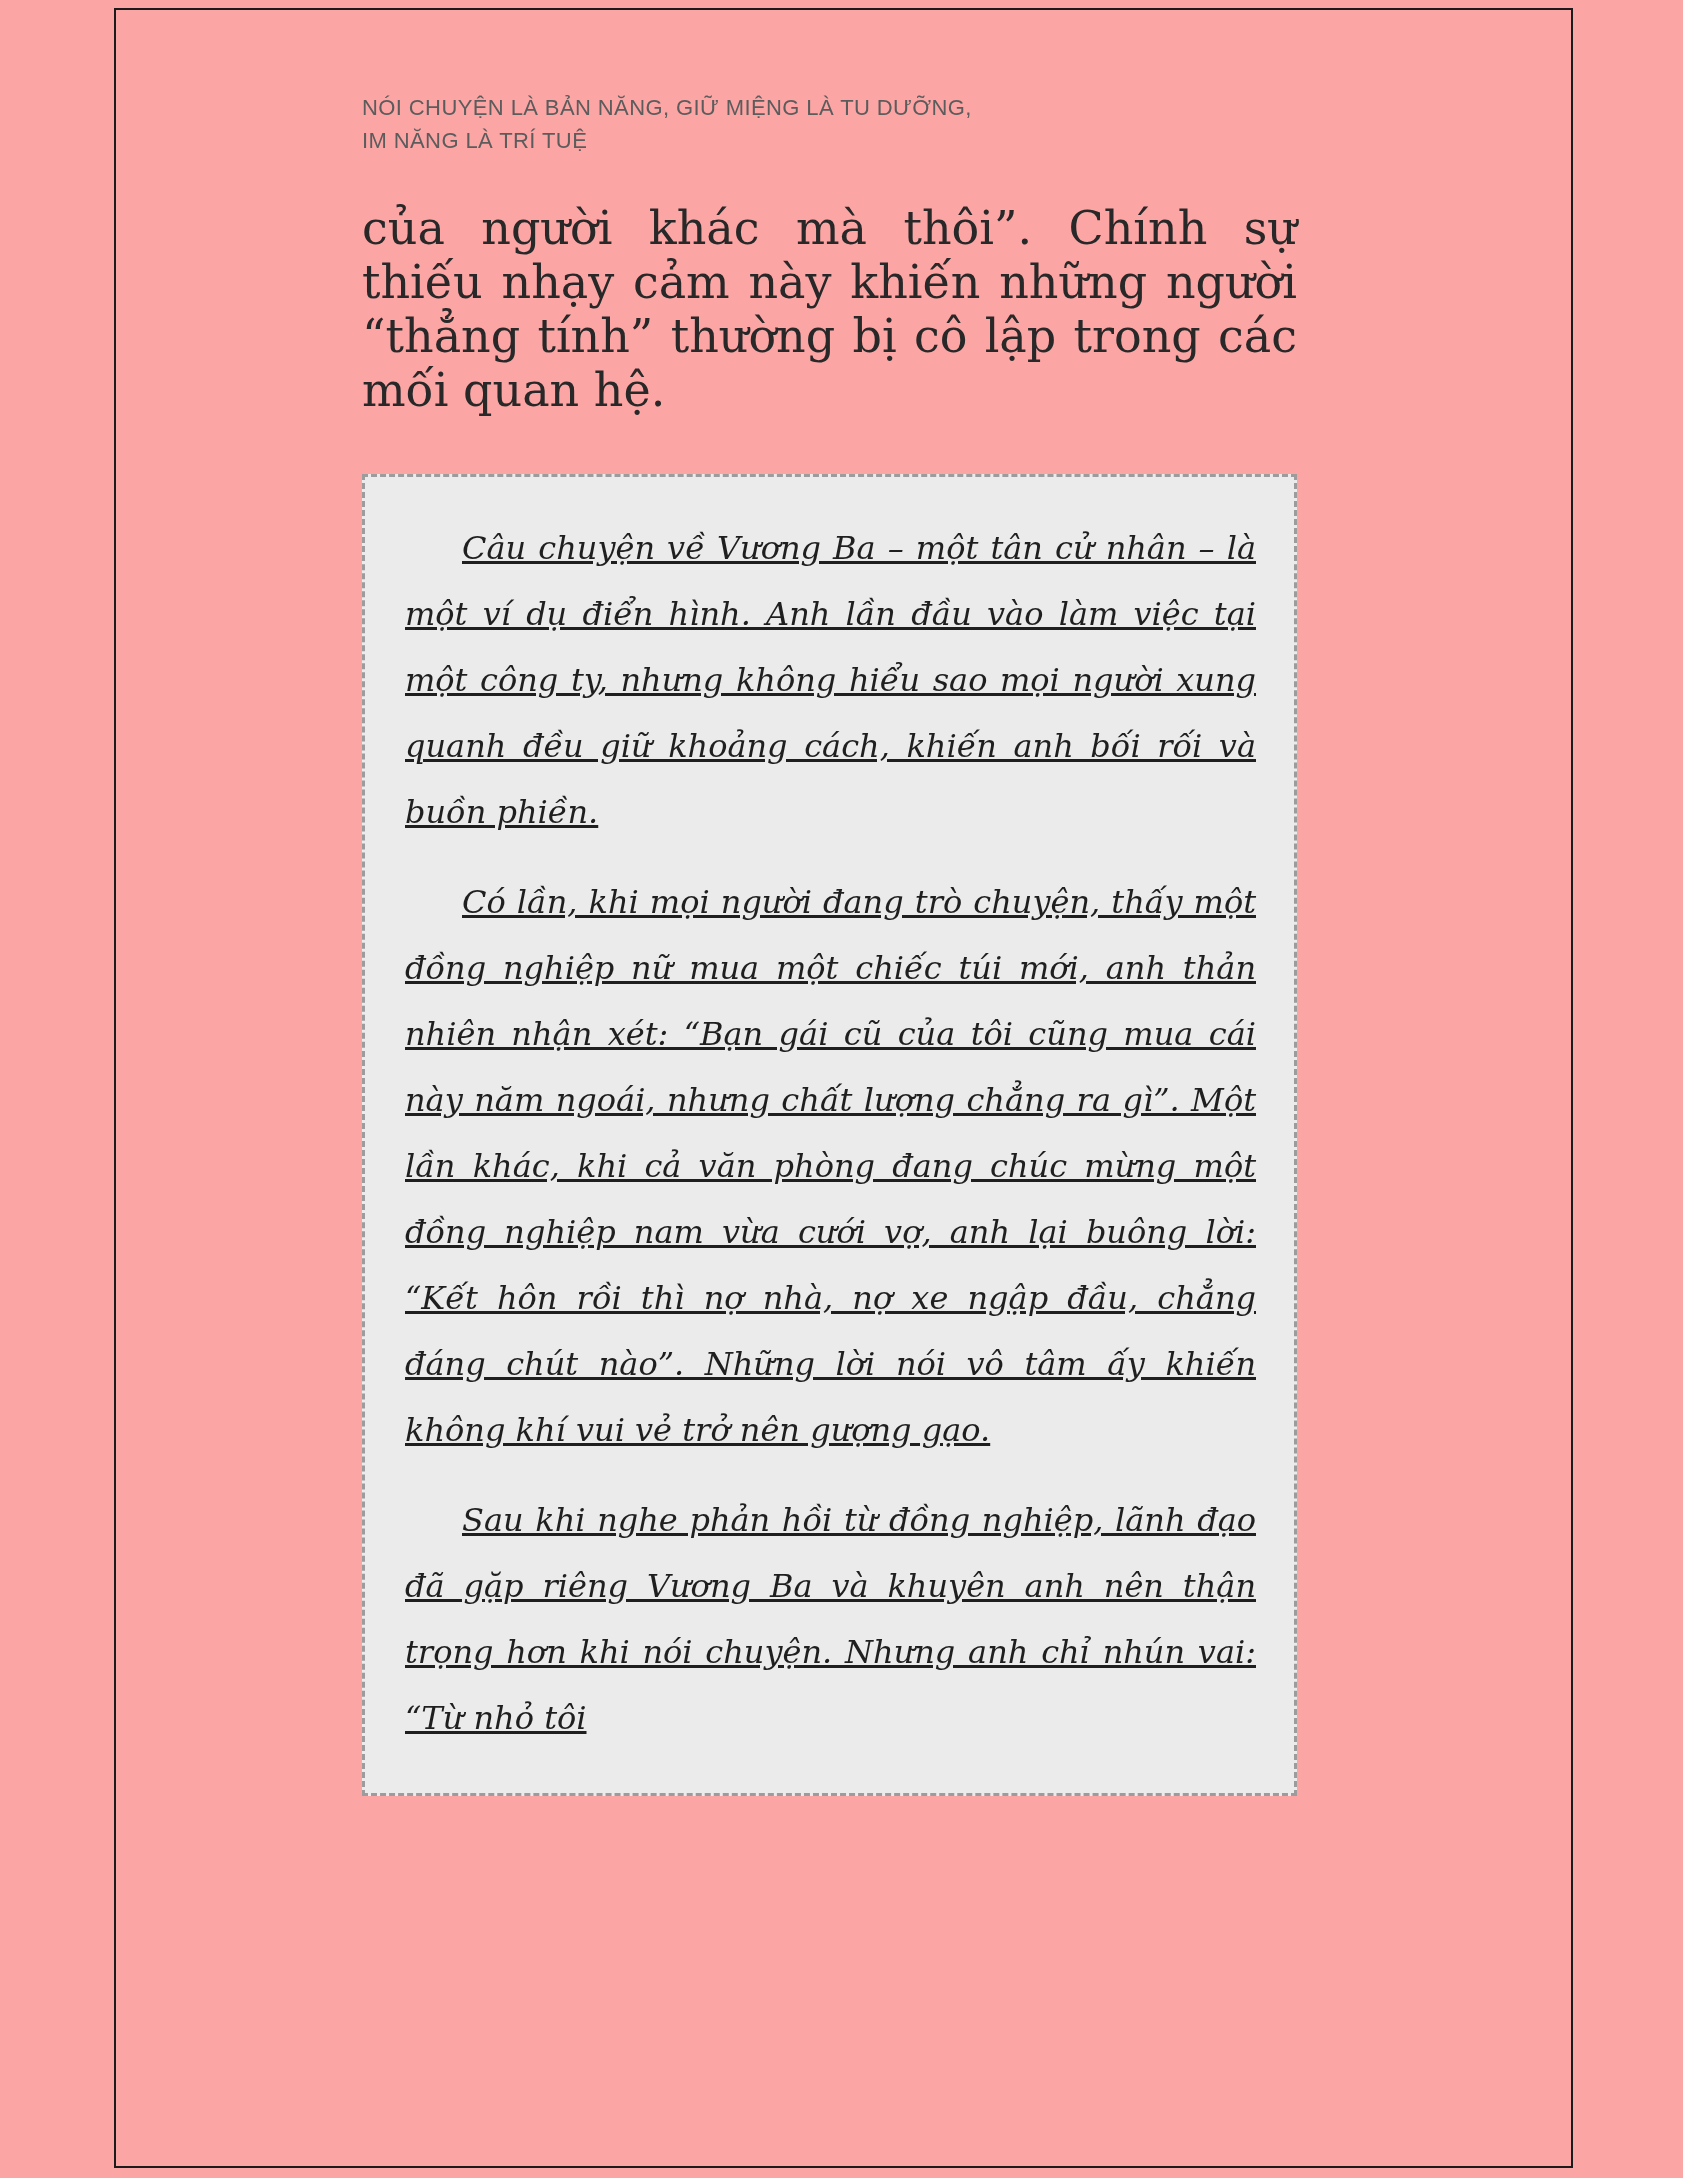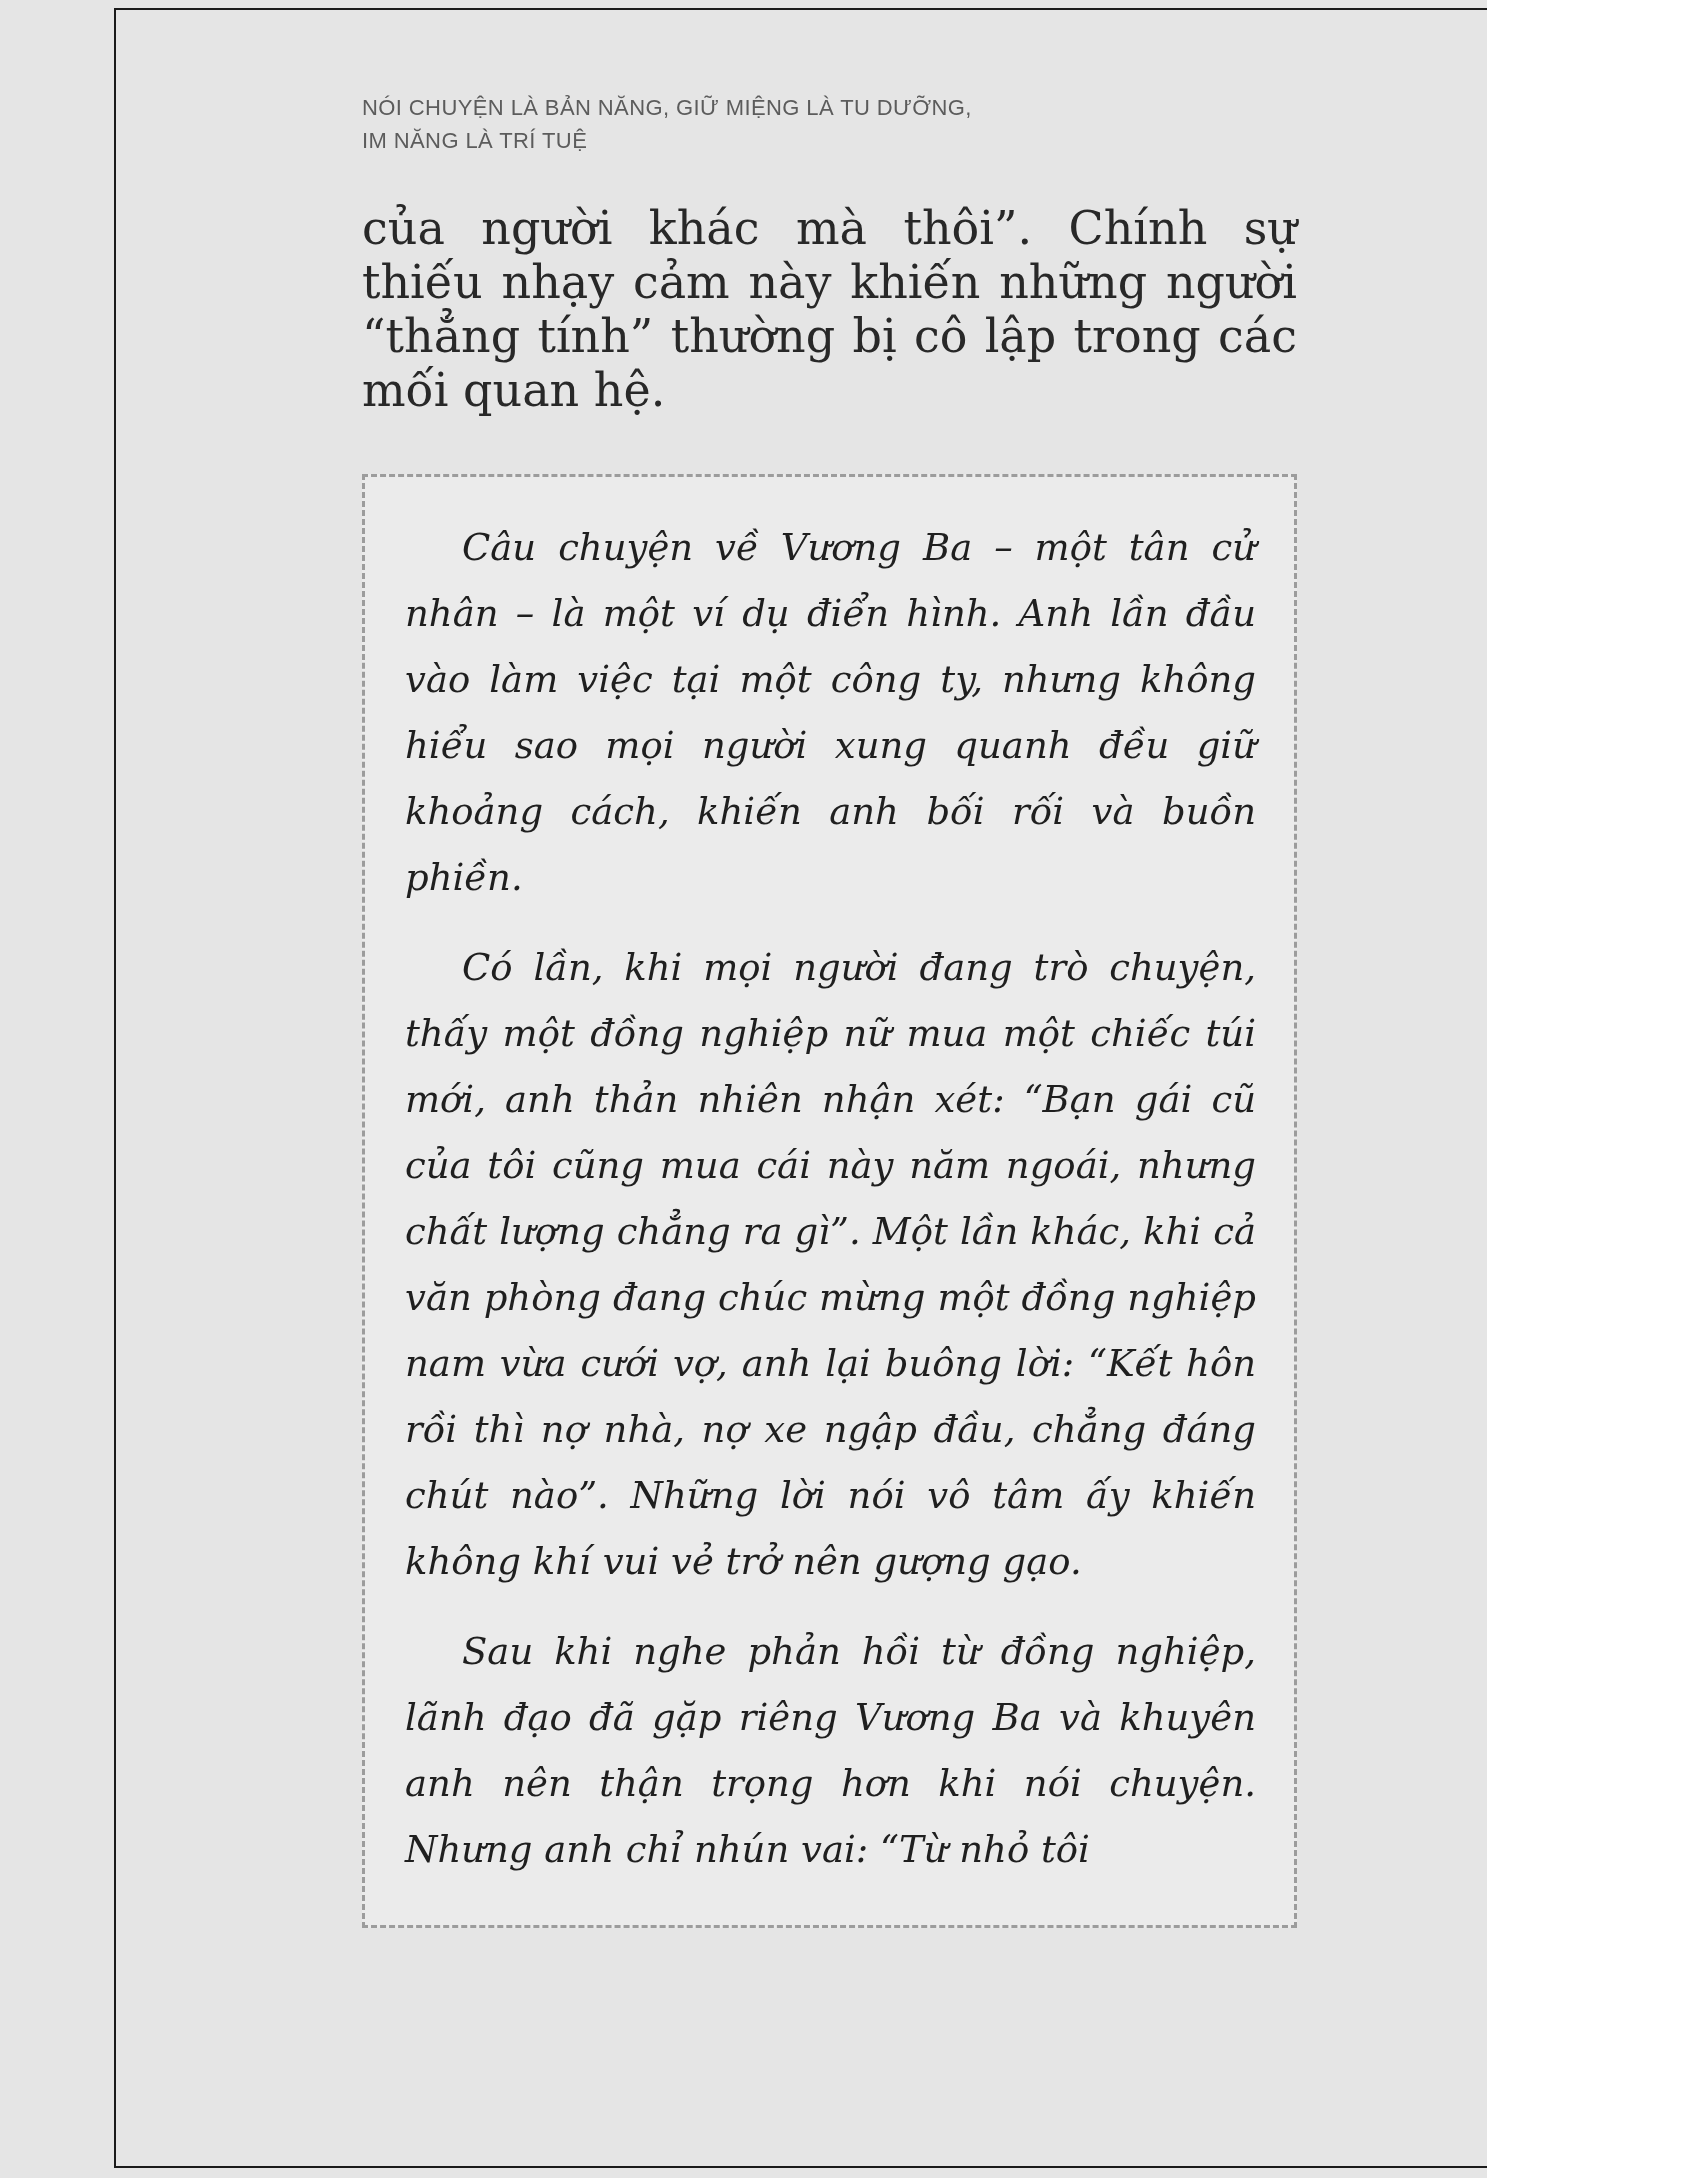--- a/index.html
+++ b/index.html
@@ -2,23 +2,23 @@
 <html><head>
 <meta charset="utf-8">
 <style>
   html, body {
     margin: 0;
     padding: 0;
     background: #ffffff;
   }
   .page {
     position: relative;
-    width: 1487px;
+    width: 1683px;
     height: 2178px;
-    background: #e5e5e5;
+    background: #fca5a5;
     overflow: hidden;
     font-family: "DejaVu Serif", serif;
   }
   .frame {
     position: absolute;
     left: 114px;
     top: 8px;
     width: 1459px;
     height: 2160px;
     border: 2px solid #1b1b1b;
@@ -51,25 +51,26 @@
     margin-top: 57px;
     background: #ebebeb;
     border: 3px dashed #9c9c9c;
     box-sizing: border-box;
     padding: 38px 38px 42px 40px;
   }
   .story-box p {
     margin: 0 0 24px 0;
     font-family: "DejaVu Serif", serif;
     font-style: italic;
-    font-size: 37px;
+    font-size: 32px;
     line-height: 66px;
     color: #1f1f1f;
     text-align: justify;
     text-indent: 57px;
+    text-decoration: underline;
   }
   .story-box p:last-child {
     margin-bottom: 0;
   }
 </style>
 </head>
 <body>
 
 <div class="page">
 

